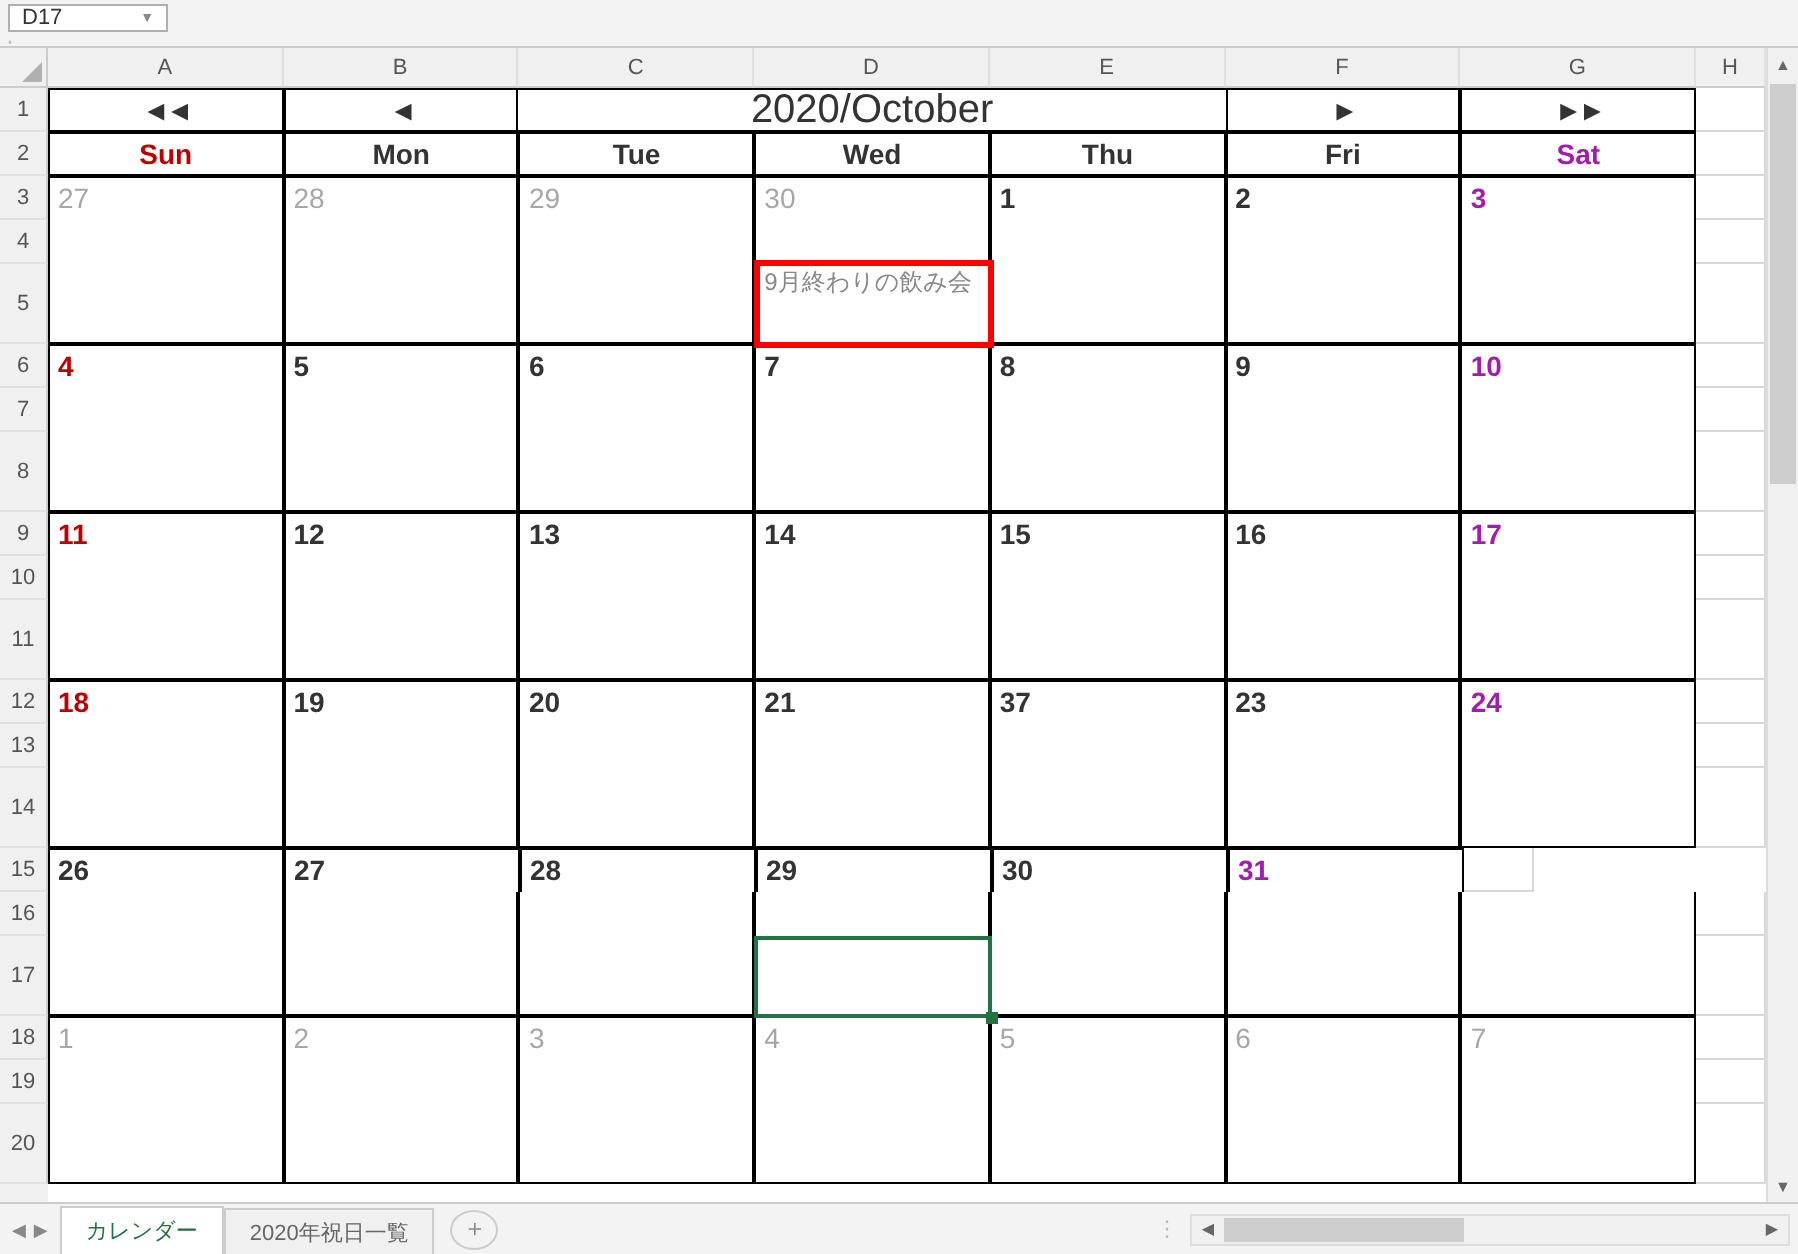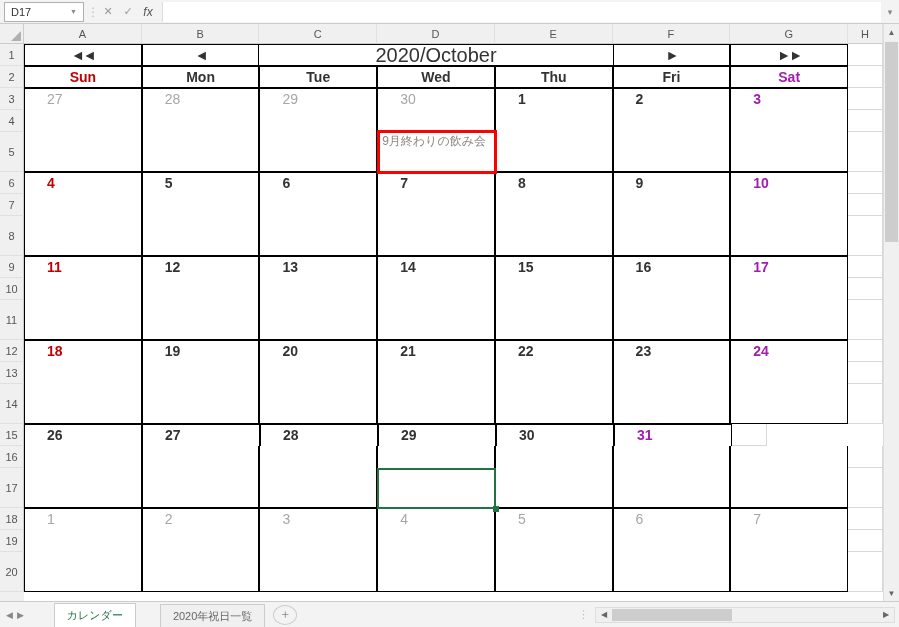--- a/index.html
+++ b/index.html
@@ -1,19 +1,19 @@
 <!DOCTYPE html>
 <html><head>
 <meta charset="utf-8">
 <style>
 * { box-sizing: border-box; margin: 0; padding: 0; }
 body { font-family: "Segoe UI", Arial, sans-serif; font-size: 12px; background: #fff; color: #333; width: 899px; height: 627px; overflow: hidden; position: relative; }
 
 
-.formula-bar { display: flex; align-items: center; height: 24px; border-bottom: 1px solid #ccc; background: #f3f3f3; }
+.formula-bar { display: flex; align-items: flex-start; height: 24px; border-bottom: 1px solid #ccc; background: #f3f3f3; flex-direction: column; }
 .name-box { width: 80px; height: 20px; margin: 2px 4px; border: 1px solid #b0b0b0; background: #fff; display: flex; align-items: center; padding: 0 6px; font-size: 11px; }
 .name-box-dd { margin-left: auto; font-size: 7px; color: #888; }
 .fb-sep { width: 10px; display:flex; justify-content:center; color:#bbb; }
 .fb-btn { width: 20px; height: 20px; display: flex; align-items: center; justify-content: center; color: #999; font-size: 11px; }
 .fx { font-style: italic; font-size: 12px; color: #555; }
 .formula-input { flex: 1; height: 20px; border: none; background: #fff; margin-left: 4px; border-left:1px solid #ddd; padding-left:6px; }
 .fb-expand { width: 18px; display:flex; align-items:center; justify-content:center; color:#888; font-size:9px; }
 
 
 .grid-area { display: flex; height: 577px; }
@@ -66,21 +66,21 @@
 .blankrow { height: 22px; }
 .eventrow { height: 40px; }
 .r18h { height: 22px; }
 .r19h { height: 22px; }
 .r20h { height: 40px; }
 
 
 .hdrcell { border: 1px solid #000; text-align: center; font-size: 14px; display:flex; align-items:center; justify-content:center; }
 .title { border-top:1px solid #000; border-bottom:1px solid #000; border-left:none; border-right:none; font-size: 20px; display:flex; align-items:center; justify-content:center; }
 .dowcell { border:1px solid #000; text-align:right; font-weight: bold; font-size: 14px; display:flex; align-items:center; justify-content:center; }
-.daynum { border-left:1px solid #000; border-right:1px solid #000; border-top:1px solid #000; border-bottom:none; font-size: 14px; font-weight: bold; padding-left:22px; }
+.daynum { border-left:1px solid #000; border-right:1px solid #000; border-top:1px solid #000; border-bottom:none; font-size: 14px; font-weight: bold; padding-left:4px; }
 .daymid { border-left:1px solid #000; border-right:1px solid #000; border-top:none; border-bottom:none; }
 .dayevt { border-left:1px solid #000; border-right:1px solid #000; border-top:none; border-bottom:1px solid #000; font-size:12px; color:#888; line-height:1.2; padding:2px 4px; }
 
 .sun { color:#c00000; }
 .sat { color:#a21caf; }
 .gray { color:#a6a6a6; font-weight:normal; }
 
 .navsym { font-family: Arial; letter-spacing:-2px; }
 
 
@@ -93,21 +93,21 @@
 
 .vscroll { width: 16px; background:#f0f0f0; border-left:1px solid #ddd; position:relative; }
 .vscroll .thumb { position:absolute; left:1px; right:1px; top:18px; height:200px; background:#cdcdcd; }
 .vscroll .arr { position:absolute; left:0; right:0; height:16px; display:flex; align-items:center; justify-content:center; font-size:8px; color:#666; }
 .vscroll .arr.up { top:0; } .vscroll .arr.dn { bottom:0; }
 
 
 .tabbar { height: 26px; display:flex; align-items:center; background:#f3f3f3; border-top:1px solid #ccc; font-size:11px; }
 .tabnav { display:flex; padding:0 6px; gap:4px; color:#888; }
 .tabnav span { font-size:9px; }
-.tab { padding: 4px 12px; background:#fff; border:1px solid #ccc; border-bottom:none; margin-top:2px;margin-left:24px; }
+.tab { padding: 4px 12px; background:#fff; border:1px solid #ccc; border-bottom:none; margin-top:2px; }
 .tab.inactive { background:#f0f0f0; color:#666; }
 .tab.active { border-bottom:2px solid #217346; background:#fff; color:#217346; font-weight:500; }
 .newtab { width:24px; height:20px; display:flex; align-items:center; justify-content:center; border:1px solid #ccc; border-radius:50%; margin-left:8px; color:#888; font-size:12px; }
 .tabspacer { flex:1; }
 .hscroll { display:flex; align-items:center; height:16px; width:300px; background:#f0f0f0; border:1px solid #ddd; position:relative; margin-right:4px; }
 .hscroll .arr { width:16px; display:flex; align-items:center; justify-content:center; font-size:8px; color:#666; }
 .hscroll .track { flex:1; position:relative; height:100%; }
 .hscroll .thumb { position:absolute; top:1px; bottom:1px; left:0; width:120px; background:#cdcdcd; }
 .tabsep { color:#bbb; margin:0 6px; }
 </style>
@@ -277,21 +277,21 @@
           <div class="cell wF dayevt"></div>
           <div class="cell wG dayevt"></div>
           <div class="cell wH"></div>
         </div>
 
       <div class="row daterow">
         <div class="cell wA daynum sun">18</div>
         <div class="cell wB daynum">19</div>
         <div class="cell wC daynum">20</div>
         <div class="cell wD daynum">21</div>
-        <div class="cell wE daynum">22</div>
+        <div class="cell wE daynum">37</div>
         <div class="cell wF daynum">23</div>
         <div class="cell wG daynum sat">24</div>
         <div class="cell wH"></div>
       </div>
       <div class="row blankrow">
           <div class="cell wA daymid"></div>
           <div class="cell wB daymid"></div>
           <div class="cell wC daymid"></div>
           <div class="cell wD daymid"></div>
           <div class="cell wE daymid"></div>

